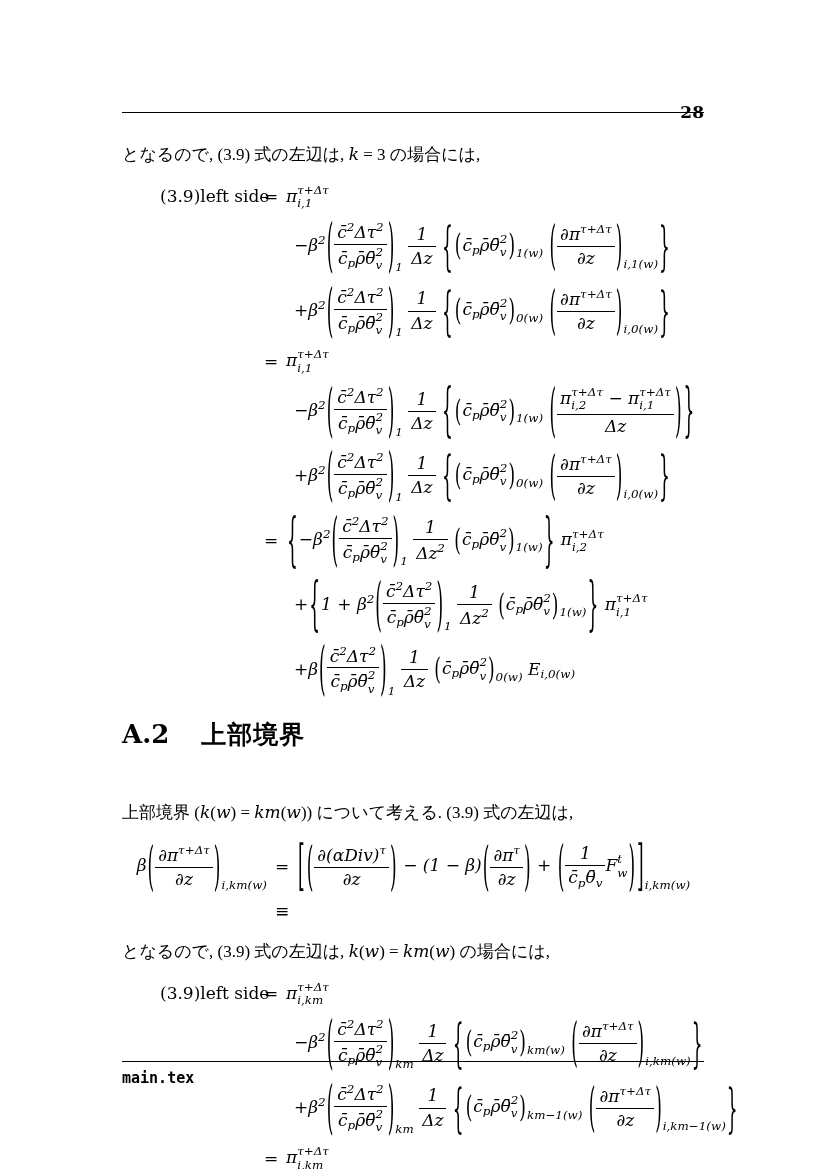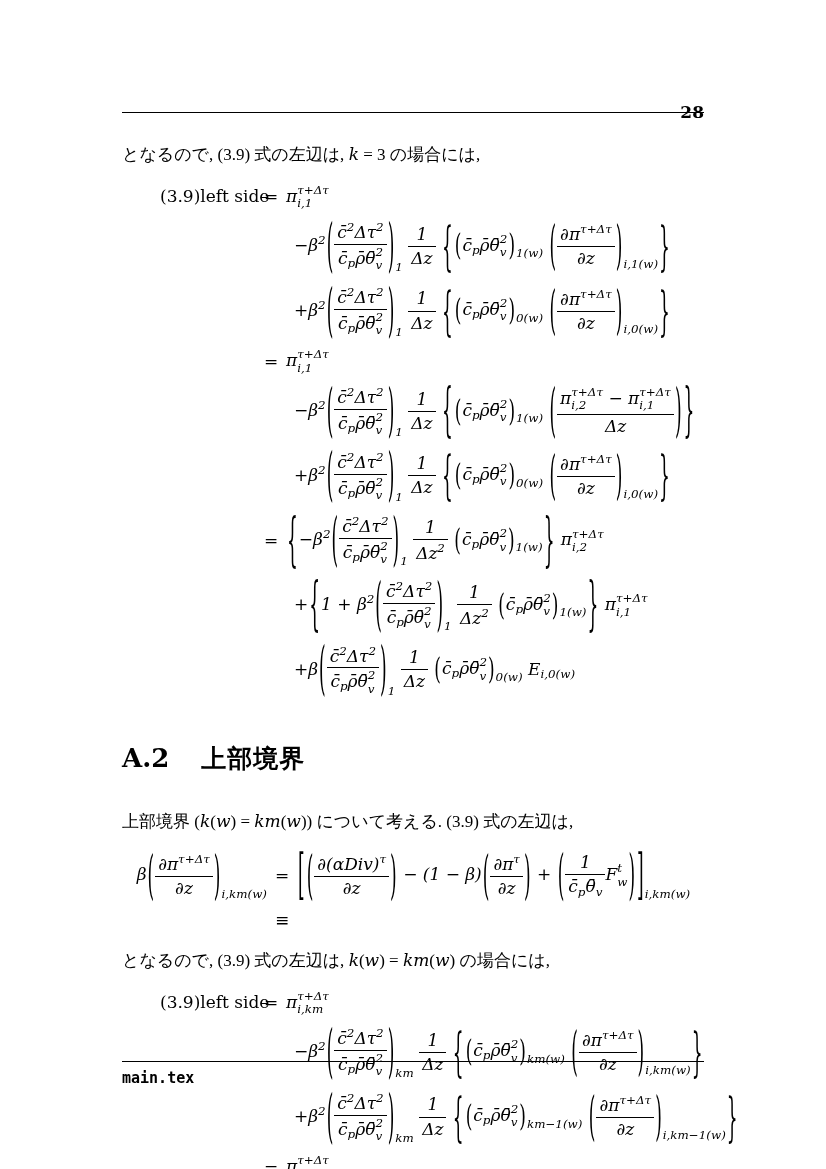--- a/index.html
+++ b/index.html
@@ -16,25 +16,25 @@
   .hdr-line { position:relative; height:24px; margin-top:86px; }
   .hdr-a { position:absolute; left:0; top:0; white-space:nowrap; }
   .hdr-b { position:absolute; left:119px; top:0; white-space:nowrap; }
   .hdr-page { position:absolute; right:0; top:16px; font-weight:bold; font-family:"DejaVu Serif",serif; }
   .hdr-rule { margin-top:2px; border-top:1.6px solid #000; }
 
   
   .para { line-height:1.45; }
   .para .it { font-family:"DejaVu Serif",serif; font-style:italic; }
   .p1 { margin-top:29px; }
-  .p2 { margin-top:34px; }
+  .p2 { margin-top:49px; }
   .p3 { margin-top:16px; }
 
   
-  .sec { margin-top:44px; }
+  .sec { margin-top:20px; }
   .sec-num { font-family:"DejaVu Serif",serif; font-weight:bold; font-size:26px; margin-right:32px; }
   .sec-title { font-family:"Liberation Sans",sans-serif; font-weight:bold; font-size:25px; letter-spacing:1px; }
 
   
   .eqn { display:grid; align-items:center; }
   .eqn1, .eqn3 { grid-template-columns:96px 30px 1fr; margin-left:38px; row-gap:9px; }
   .eqn1 { margin-top:16px; }
   .eqn3 { margin-top:16px; }
   .eqn2 { grid-template-columns:132px 30px 1fr; margin-left:13px; margin-top:16px; row-gap:8px; }
   .cell { min-height:22px; }

